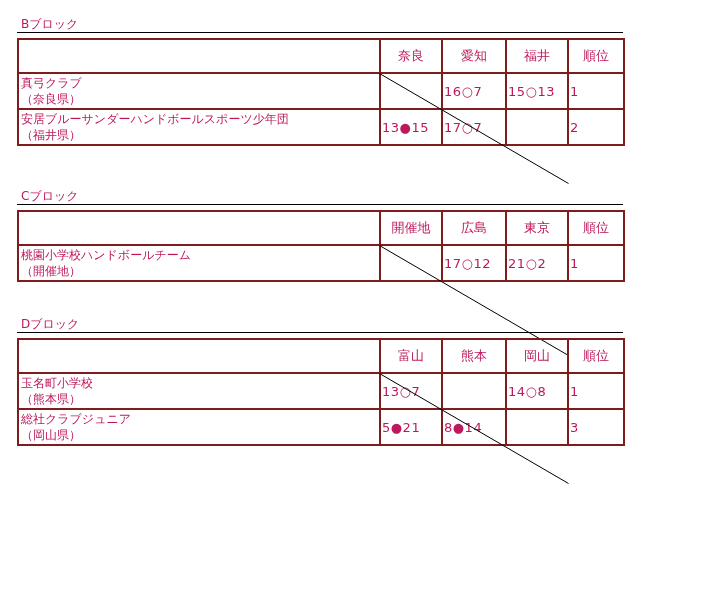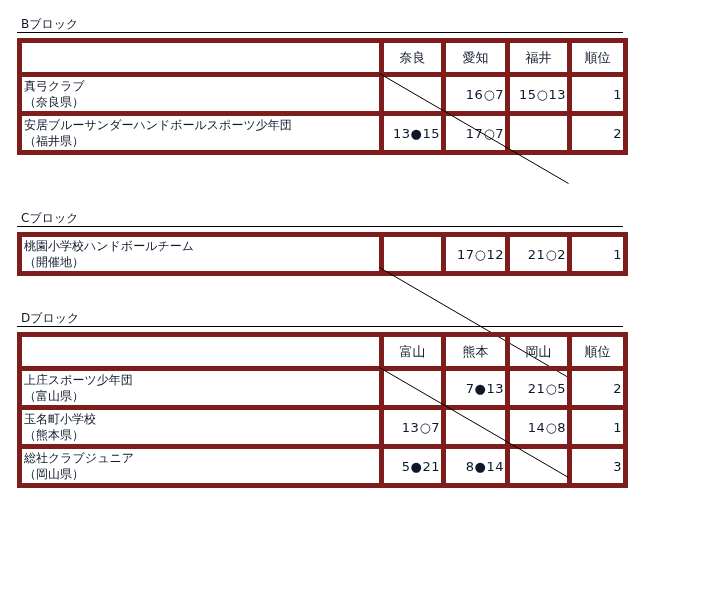--- a/index.html
+++ b/index.html
@@ -1,68 +1,68 @@
 <!DOCTYPE html>
 <html><head>
 <meta charset="utf-8">
 <style>
   html, body { margin: 0; padding: 0; }
   .page {
     position: relative;
     width: 708px;
     height: 610px;
     background: #ffffff;
-    color: #0f172a;
+    color: #be185d;
     font-family: "DejaVu Sans", "Liberation Sans", sans-serif;
     overflow: hidden;
   }
   .content {
     position: absolute;
     left: 17px;
     top: 18px;
   }
   .block { width: 606px; }
-  .block-c { margin-top: 57px; }
+  .block-c { margin-top: 44px; }
   .block-d { margin-top: 36px; }
   .block-label {
     font-size: 12px;
     line-height: 13px;
     padding: 0 0 1px 4px;
     border-bottom: 1px solid #000;
     width: 602px;
     margin-bottom: 5px;
     white-space: nowrap;
   }
   .table-wrap { position: relative; width: 606px; }
   table.results {
     border-collapse: collapse;
     table-layout: fixed;
     width: 606px;
   }
   table.results td {
-    border: 5px solid #7f1d1d;
+    border: 2px solid #7f1d1d;
     overflow: hidden;
     white-space: nowrap;
   }
   tr.head { height: 34px; }
   tr.head td {
     text-align: center;
     vertical-align: middle;
     font-size: 13px;
   }
   tr.data { height: 36px; }
   td.team {
     padding: 1px 2px 1px 2px;
     font-size: 12px;
     line-height: 16px;
     vertical-align: middle;
   }
   td.team .tname, td.team .treg { height: 16px; }
   td.score, td.rank {
-    text-align: right;
+    text-align: left;
     vertical-align: middle;
     font-size: 13px;
     letter-spacing: 0.5px;
   }
   svg.diag {
     position: absolute;
     left: 0;
     top: 0;
     pointer-events: none;
   }
@@ -123,20 +123,27 @@
         <div class="table-wrap">
           <table class="results">
             <colgroup>
               <col style="width: 362px;">
               <col style="width: 62px;">
               <col style="width: 64px;">
               <col style="width: 62px;">
               <col style="width: 56px;">
             </colgroup>
             <tbody>
+              <tr class="head">
+                <td class="corner"></td>
+                <td class="hcell">開催地</td>
+                <td class="hcell">広島</td>
+                <td class="hcell">東京</td>
+                <td class="hcell">順位</td>
+              </tr>
               <tr class="data">
                 <td class="team">
                   <div class="tname">桃園小学校ハンドボールチーム</div>
                   <div class="treg">（開催地）</div>
                 </td>
                 <td class="score"></td>
                 <td class="score">17○12</td>
                 <td class="score">21○2</td>
                 <td class="rank">1</td>
               </tr>
@@ -161,30 +168,20 @@
             <tbody>
               <tr class="head">
                 <td class="corner"></td>
                 <td class="hcell">富山</td>
                 <td class="hcell">熊本</td>
                 <td class="hcell">岡山</td>
                 <td class="hcell">順位</td>
               </tr>
               <tr class="data">
                 <td class="team">
-                  <div class="tname">上庄スポーツ少年団</div>
-                  <div class="treg">（富山県）</div>
-                </td>
-                <td class="score"></td>
-                <td class="score">7●13</td>
-                <td class="score">21○5</td>
-                <td class="rank">2</td>
-              </tr>
-              <tr class="data">
-                <td class="team">
                   <div class="tname">玉名町小学校</div>
                   <div class="treg">（熊本県）</div>
                 </td>
                 <td class="score">13○7</td>
                 <td class="score"></td>
                 <td class="score">14○8</td>
                 <td class="rank">1</td>
               </tr>
               <tr class="data">
                 <td class="team">

